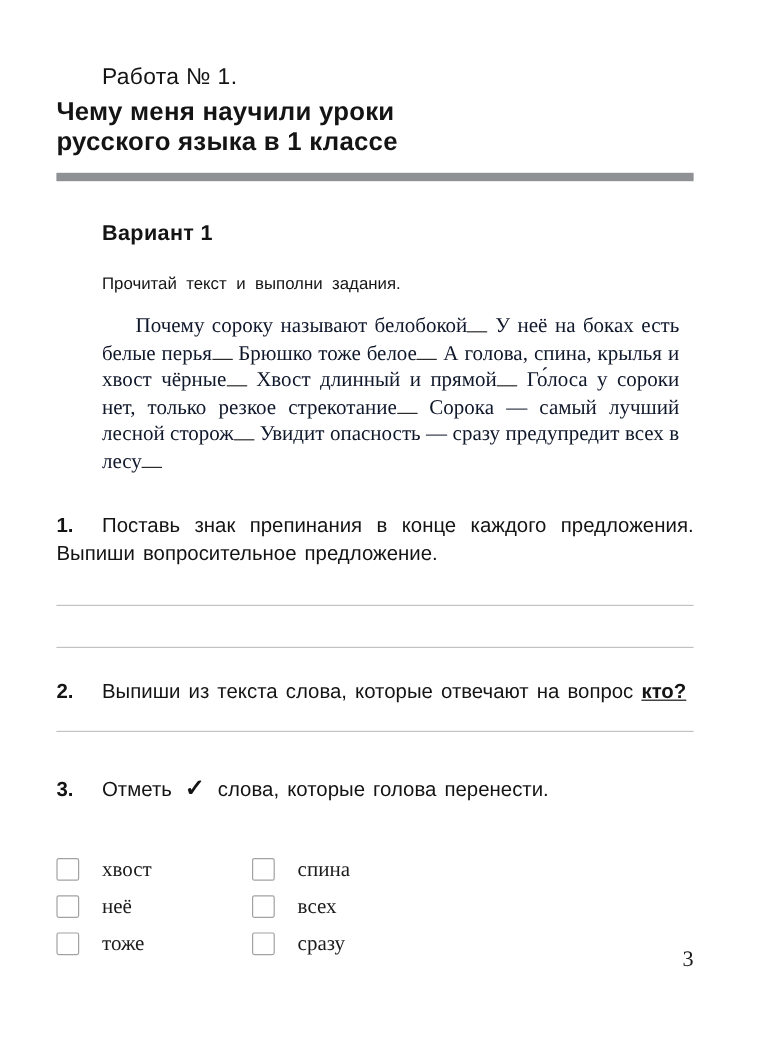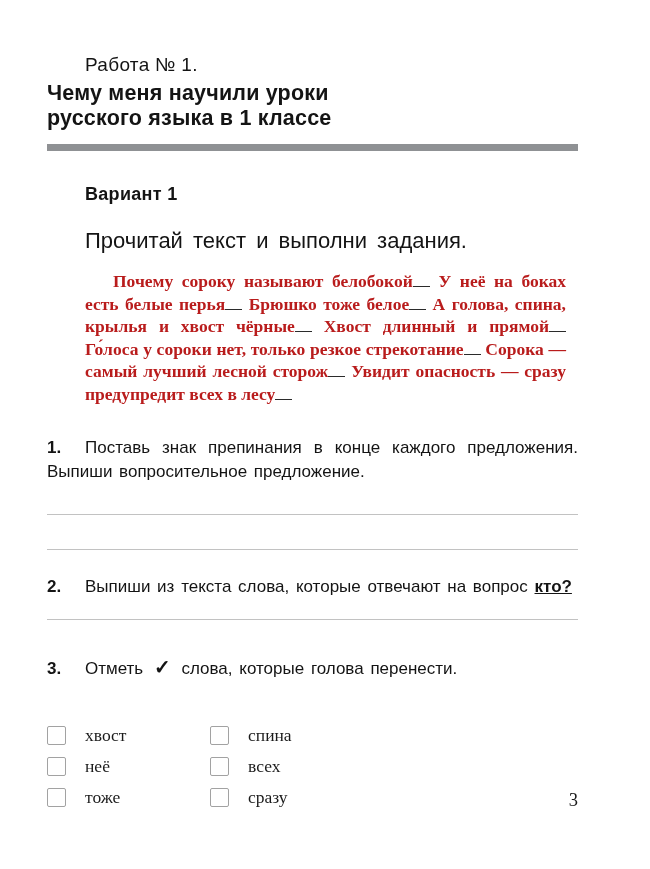--- a/index.html
+++ b/index.html
@@ -13,29 +13,28 @@
   .page { padding:54px 72px 4px 47px; position:relative; height:100%; }
 
   .work-title { margin-left:38px; font-size:19px; letter-spacing:.3px; }
   .main-title { margin-top:5px; font-size:21.5px; line-height:25px;
                 font-weight:700; letter-spacing:.2px; }
 
   .divider { height:7px; background:#8f9194; margin-top:13px; }
 
   .variant { margin:33px 0 0 38px; font-size:18px; font-weight:700; letter-spacing:.3px; }
 
-  .instruction { margin:23px 0 0 38px; font-size:22px; word-spacing:4px; }
+  .instruction { margin:23px 0 0 38px; font-size:14px; word-spacing:4px; }
 
   .reading {
     margin:16px 12px 0 38px;
     font-family:"Liberation Serif", serif;
     font-size:17.5px; line-height:22.5px;
     text-align:justify; text-indent:28px;
-    color:#b91c1c;
-    font-weight:bold;
+    color:#0f172a;
   }
   .blank {
     display:inline-block; width:17px; height:.78em;
     border-bottom:1.4px solid #2b2b2b;
   }
 
   .task {
     margin-top:31px; font-size:17px; line-height:23.5px;
     text-align:justify; hyphens:manual; word-spacing:2px;
   }

